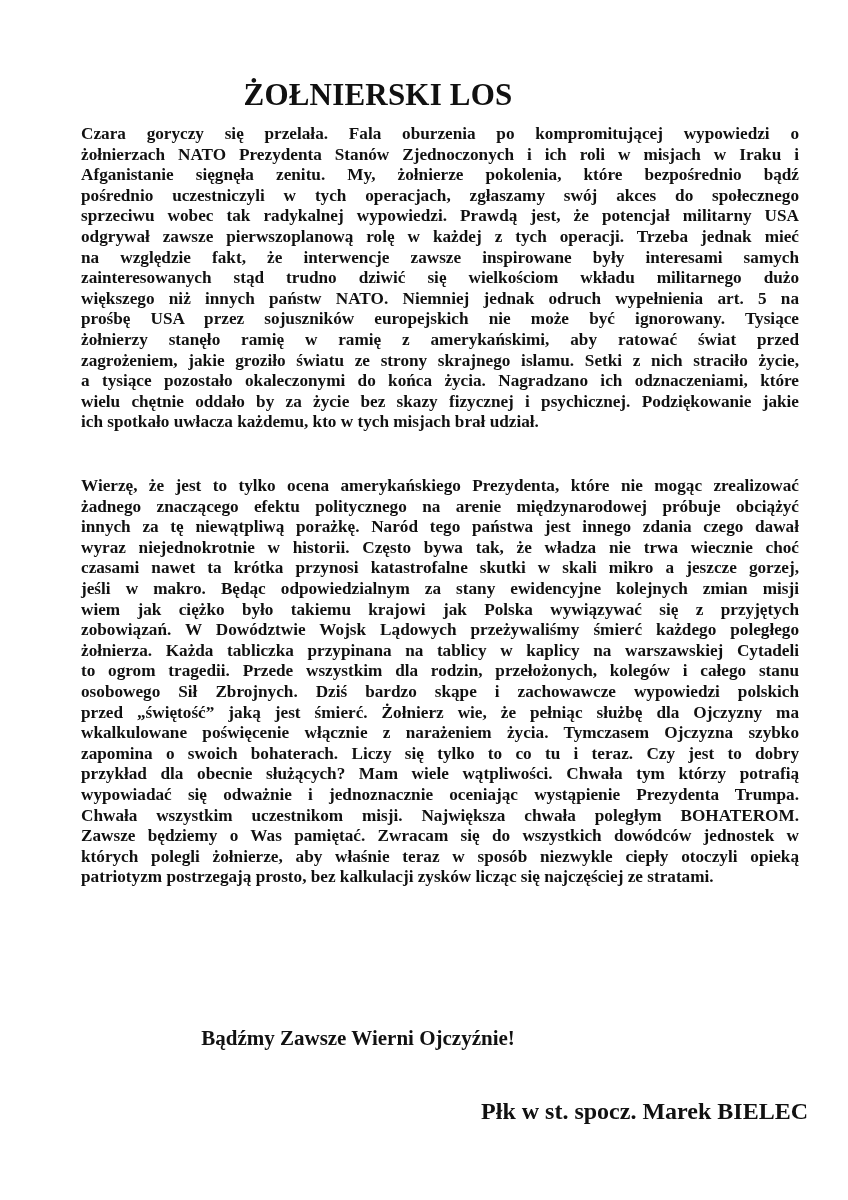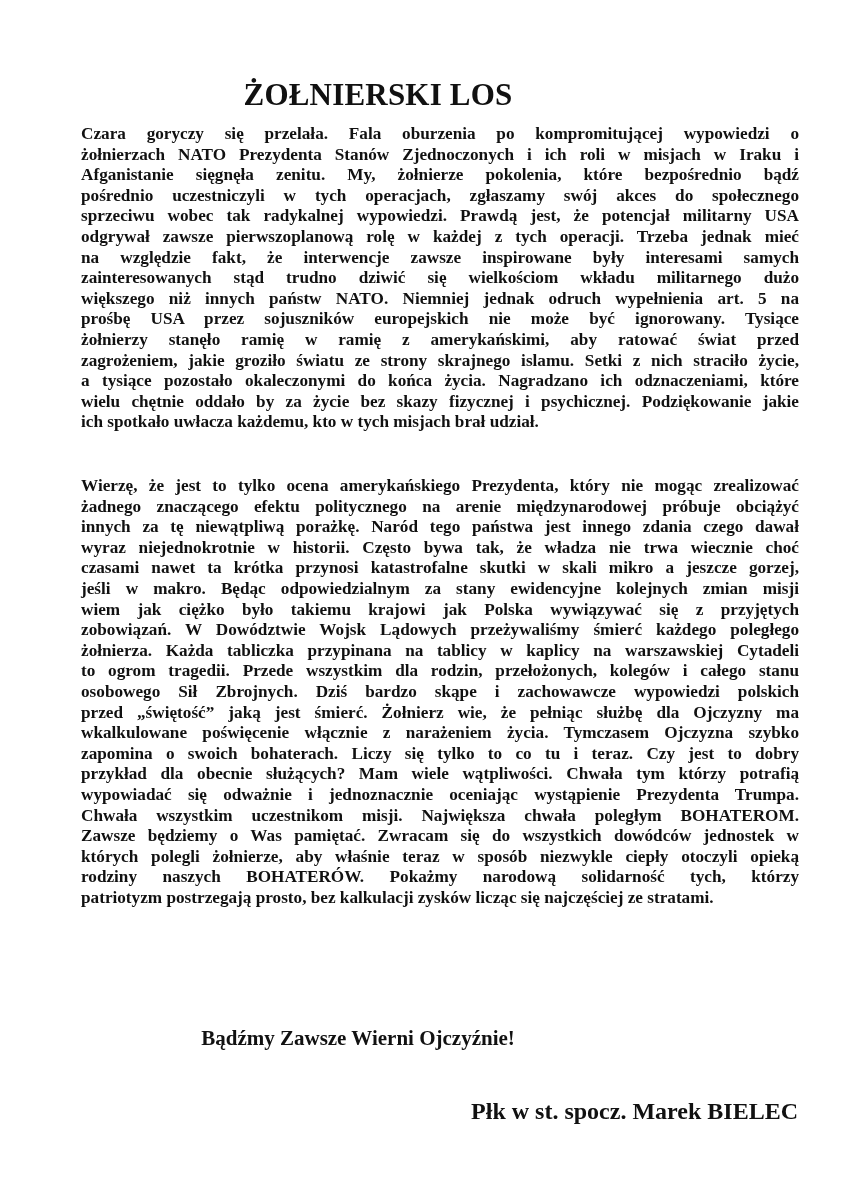--- a/index.html
+++ b/index.html
@@ -8,21 +8,21 @@
   .title { position: absolute; top: 54px; left: 0; width: 756px; text-align: center;
            font-size: 31px; font-weight: bold; letter-spacing: 0.2px; line-height: 40px; }
   .para { position: absolute; left: 81px; width: 718px; font-weight: bold; font-size: 17.2px; }
   .line { display: block; height: 20.6px; line-height: 20.6px; white-space: nowrap;
           text-align: justify; text-align-last: justify; overflow: visible; }
   .line.last { text-align-last: left; }
   #para1 { top: 124px; }
   #para2 { top: 476px; }
   .motto { position: absolute; top: 1026px; left: 0; width: 716px; text-align: center;
            font-size: 21px; font-weight: bold; }
-  .signature { position: absolute; top: 1098px; right: 50px; font-size: 24px; font-weight: bold; }
+  .signature { position: absolute; top: 1098px; right: 40px; font-size: 24px; font-weight: bold; }
 </style>
 </head>
 <body>
 
 <h1 class="title">ŻOŁNIERSKI LOS</h1>
 
 <div class="para" id="para1">
     <span class="line">Czara goryczy się przelała. Fala oburzenia po kompromitującej wypowiedzi o</span>
     <span class="line">żołnierzach NATO Prezydenta Stanów Zjednoczonych i ich roli w misjach w Iraku i</span>
     <span class="line">Afganistanie sięgnęła zenitu. My, żołnierze pokolenia, które bezpośrednio bądź</span>
@@ -33,37 +33,36 @@
     <span class="line">zainteresowanych stąd trudno dziwić się wielkościom wkładu militarnego dużo</span>
     <span class="line">większego niż innych państw NATO. Niemniej jednak odruch wypełnienia art. 5 na</span>
     <span class="line">prośbę USA przez sojuszników europejskich nie może być ignorowany. Tysiące</span>
     <span class="line">żołnierzy stanęło ramię w ramię z amerykańskimi, aby ratować świat przed</span>
     <span class="line">zagrożeniem, jakie groziło światu ze strony skrajnego islamu. Setki z nich straciło życie,</span>
     <span class="line">a tysiące pozostało okaleczonymi do końca życia. Nagradzano ich odznaczeniami, które</span>
     <span class="line">wielu chętnie oddało by za życie bez skazy fizycznej i psychicznej. Podziękowanie jakie</span>
     <span class="line last">ich spotkało uwłacza każdemu, kto w tych misjach brał udział.</span>
   </div>
 <div class="para" id="para2">
-    <span class="line">Wierzę, że jest to tylko ocena amerykańskiego Prezydenta, który nie mogąc zrealizować</span>
+    <span class="line">Wierzę, że jest to tylko ocena amerykańskiego Prezydenta, które nie mogąc zrealizować</span>
     <span class="line">żadnego znaczącego efektu politycznego na arenie międzynarodowej próbuje obciążyć</span>
     <span class="line">innych za tę niewątpliwą porażkę. Naród tego państwa jest innego zdania czego dawał</span>
     <span class="line">wyraz niejednokrotnie w historii. Często bywa tak, że władza nie trwa wiecznie choć</span>
     <span class="line">czasami nawet ta krótka przynosi katastrofalne skutki w skali mikro a jeszcze gorzej,</span>
     <span class="line">jeśli w makro. Będąc odpowiedzialnym za stany ewidencyjne kolejnych zmian misji</span>
     <span class="line">wiem jak ciężko było takiemu krajowi jak Polska wywiązywać się z przyjętych</span>
     <span class="line">zobowiązań. W Dowództwie Wojsk Lądowych przeżywaliśmy śmierć każdego poległego</span>
     <span class="line">żołnierza. Każda tabliczka przypinana na tablicy w kaplicy na warszawskiej Cytadeli</span>
     <span class="line">to ogrom tragedii. Przede wszystkim dla rodzin, przełożonych, kolegów i całego stanu</span>
     <span class="line">osobowego Sił Zbrojnych. Dziś bardzo skąpe i zachowawcze wypowiedzi polskich</span>
     <span class="line">przed „świętość” jaką jest śmierć. Żołnierz wie, że pełniąc służbę dla Ojczyzny ma</span>
     <span class="line">wkalkulowane poświęcenie włącznie z narażeniem życia. Tymczasem Ojczyzna szybko</span>
     <span class="line">zapomina o swoich bohaterach. Liczy się tylko to co tu i teraz. Czy jest to dobry</span>
     <span class="line">przykład dla obecnie służących? Mam wiele wątpliwości. Chwała tym którzy potrafią</span>
     <span class="line">wypowiadać się odważnie i jednoznacznie oceniając wystąpienie Prezydenta Trumpa.</span>
     <span class="line">Chwała wszystkim uczestnikom misji. Największa chwała poległym BOHATEROM.</span>
     <span class="line">Zawsze będziemy o Was pamiętać. Zwracam się do wszystkich dowódców jednostek w</span>
     <span class="line">których polegli żołnierze, aby właśnie teraz w sposób niezwykle ciepły otoczyli opieką</span>
-    <span class="line">rodziny naszych BOHATERÓW. Pokażmy narodową solidarność tych, którzy</span>
     <span class="line last">patriotyzm postrzegają prosto, bez kalkulacji zysków licząc się najczęściej ze stratami.</span>
   </div>
 
 <div class="motto">Bądźmy Zawsze Wierni Ojczyźnie!</div>
 <div class="signature">Płk w st. spocz. Marek BIELEC</div>
 
 </body></html>

